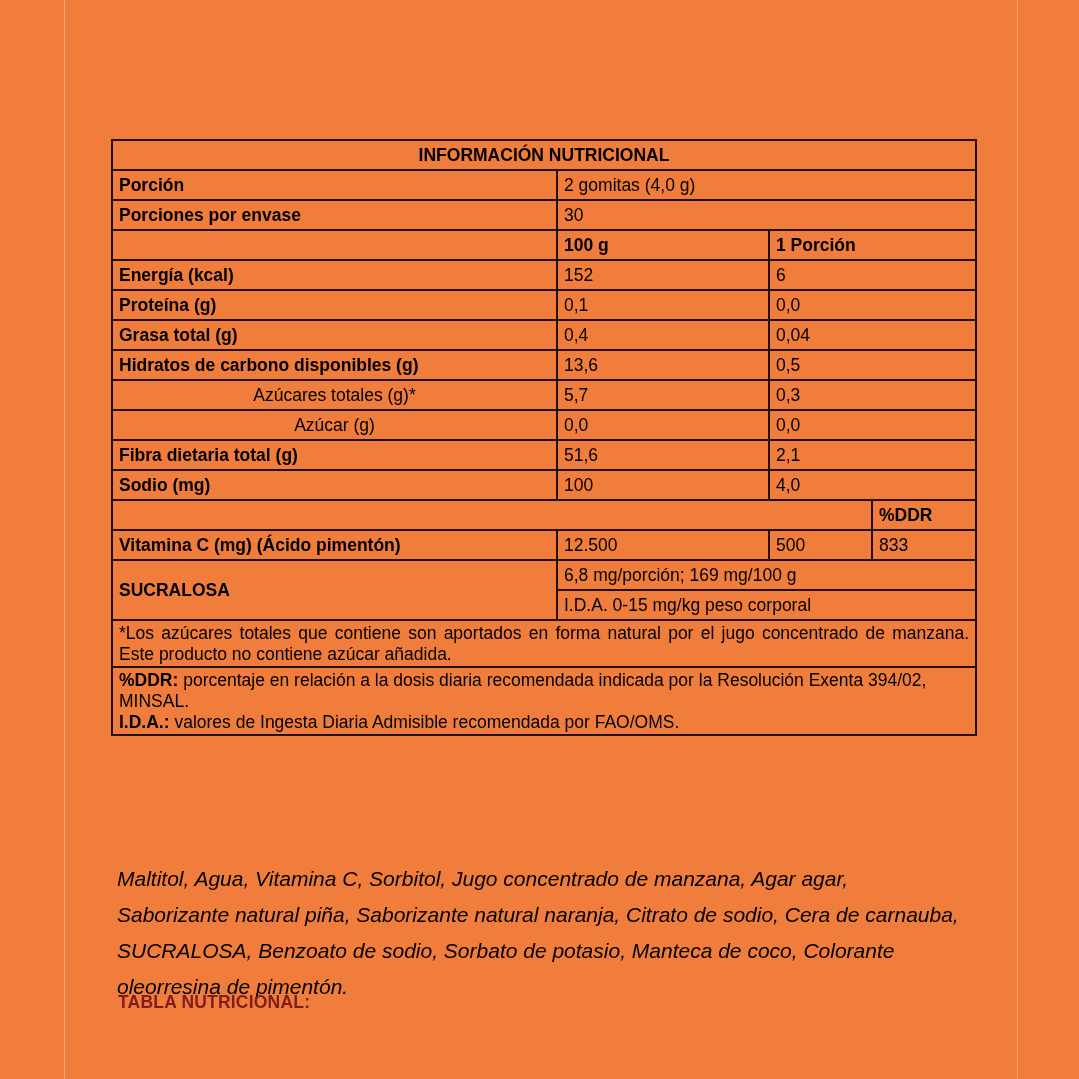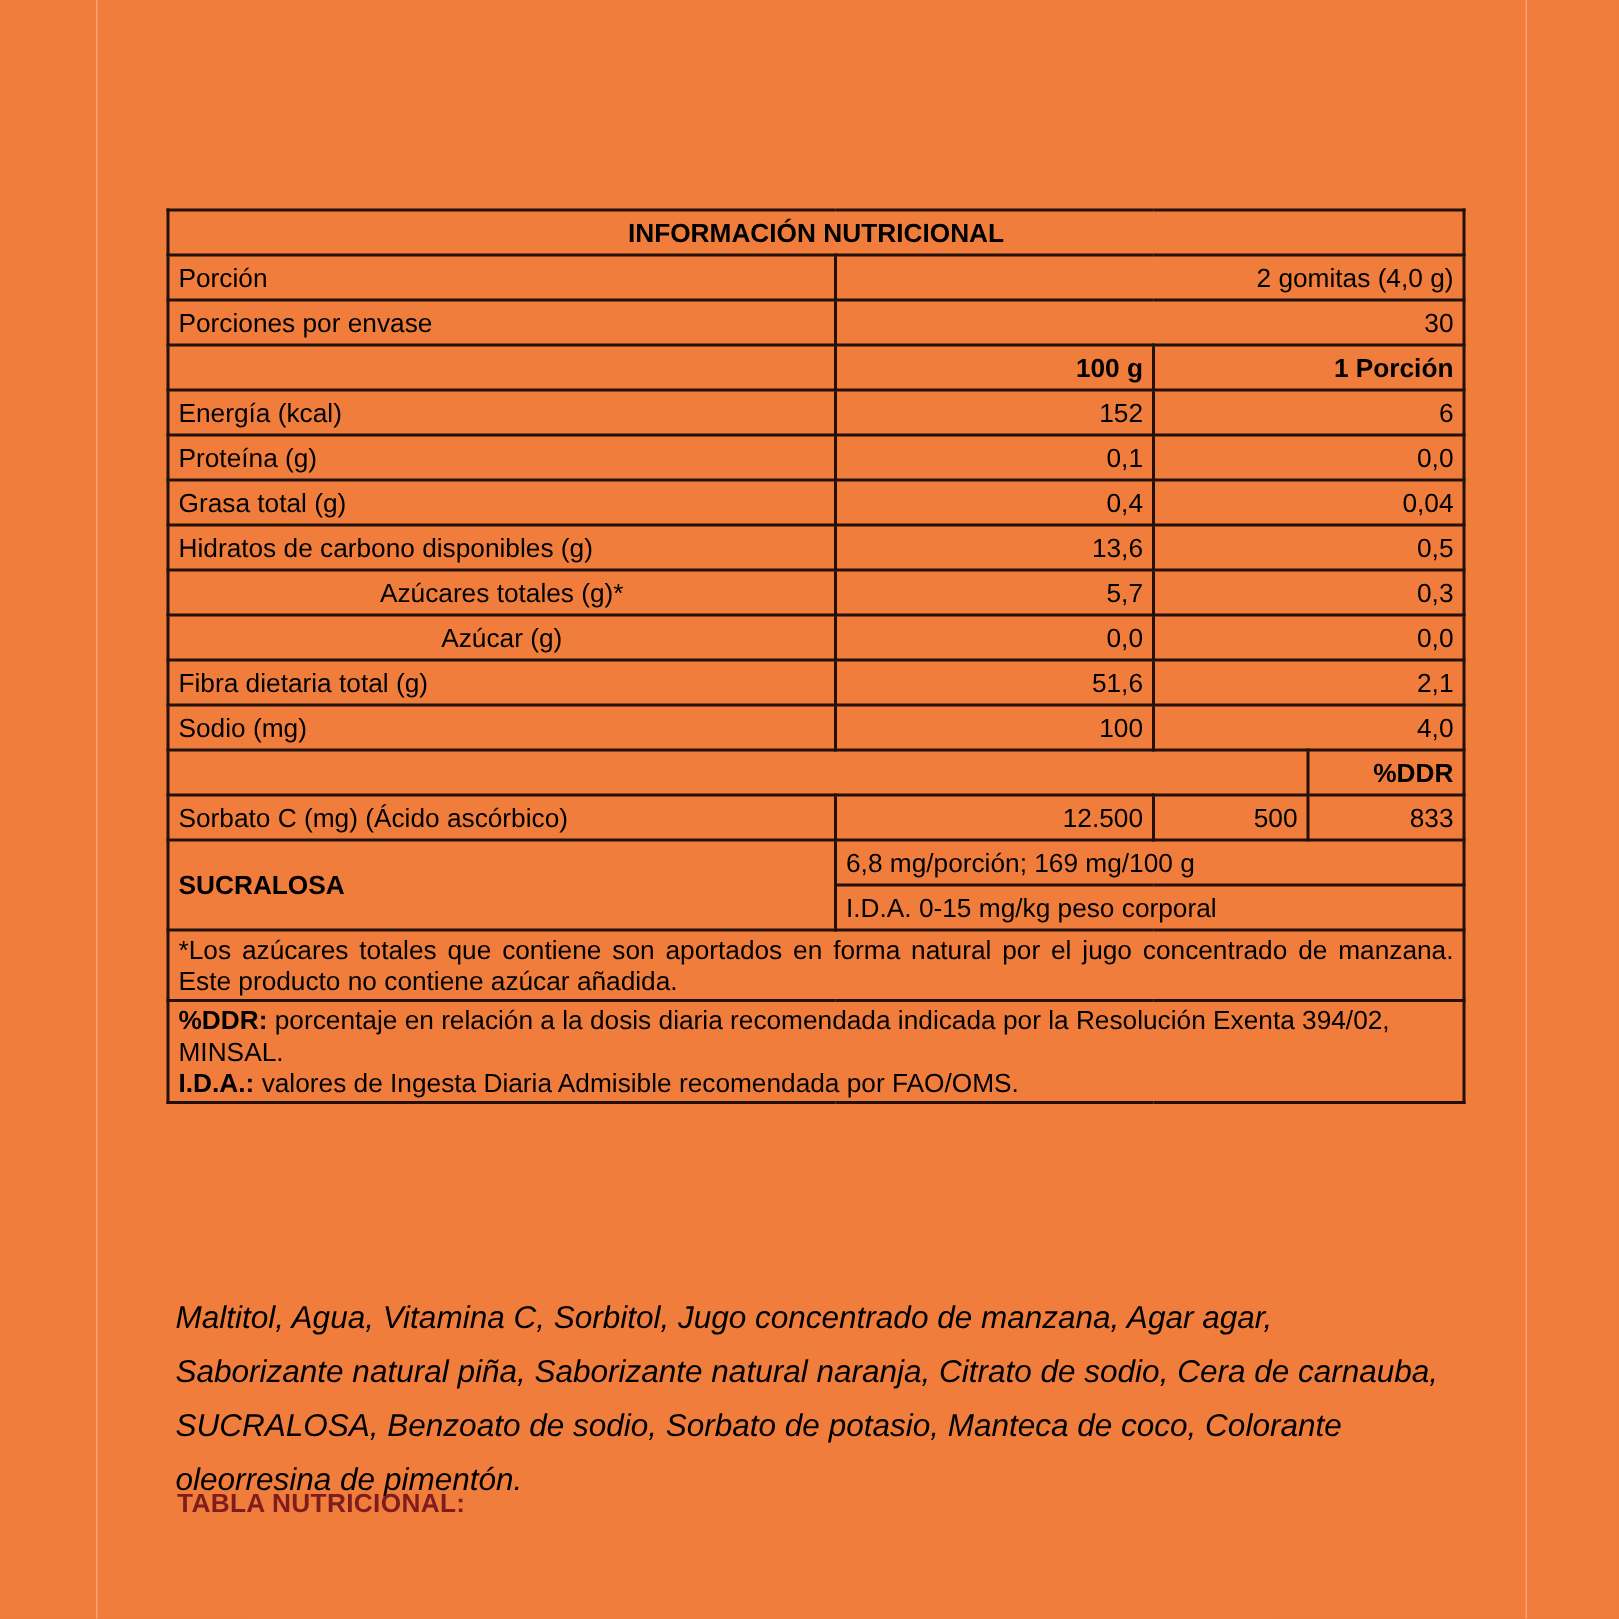--- a/index.html
+++ b/index.html
@@ -53,22 +53,22 @@
   .c-100g    { width: 212px; }
   .c-porcion { width: 103px; }
   .c-ddr     { width: 104px; }
 
   .title-cell {
     text-align: center;
     font-weight: bold;
     font-size: 18px;
     height: 29px;
   }
-  .lbl   { text-align: left; }
-  .ctr   { text-align: right; }
+  .lbl   { text-align: left; font-weight: bold; }
+  .ctr   { text-align: left; }
   .bold  { font-weight: bold; }
   .sub   { text-align: center; }
   .blank { }
 
   .sucralosa-cell {
     font-weight: bold;
     text-align: left;
     font-size: 17.5px;
   }
   .sucr-val {
@@ -186,21 +186,21 @@
         <td class="ctr">100</td>
         <td class="ctr" colspan="2">4,0</td>
       </tr>
 
       <tr>
         <td class="blank" colspan="3"></td>
         <td class="ctr bold">%DDR</td>
       </tr>
 
       <tr>
-        <td class="lbl">Sorbato C (mg) (Ácido ascórbico)</td>
+        <td class="lbl">Vitamina C (mg) (Ácido pimentón)</td>
         <td class="ctr">12.500</td>
         <td class="ctr">500</td>
         <td class="ctr">833</td>
       </tr>
 
       <tr>
         <td class="sucralosa-cell" rowspan="2">SUCRALOSA</td>
         <td class="sucr-val" colspan="3">6,8 mg/porción; 169 mg/100 g</td>
       </tr>
       <tr>

